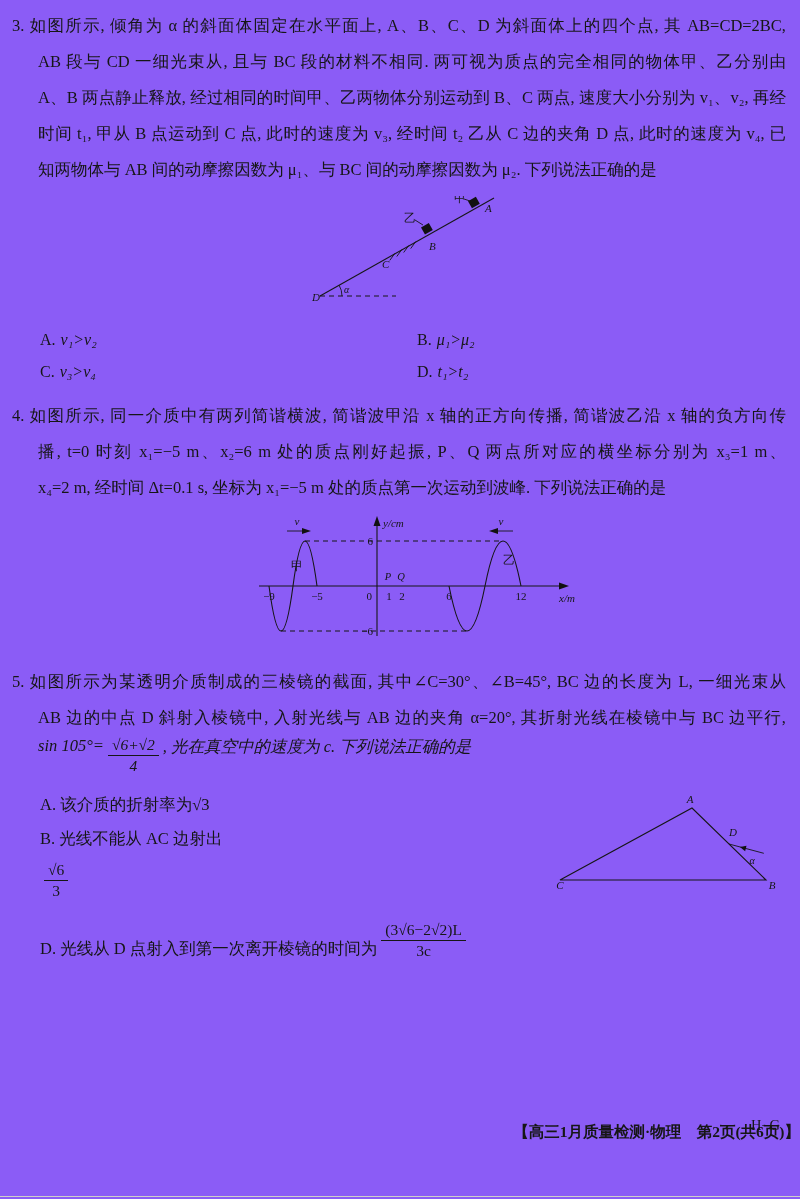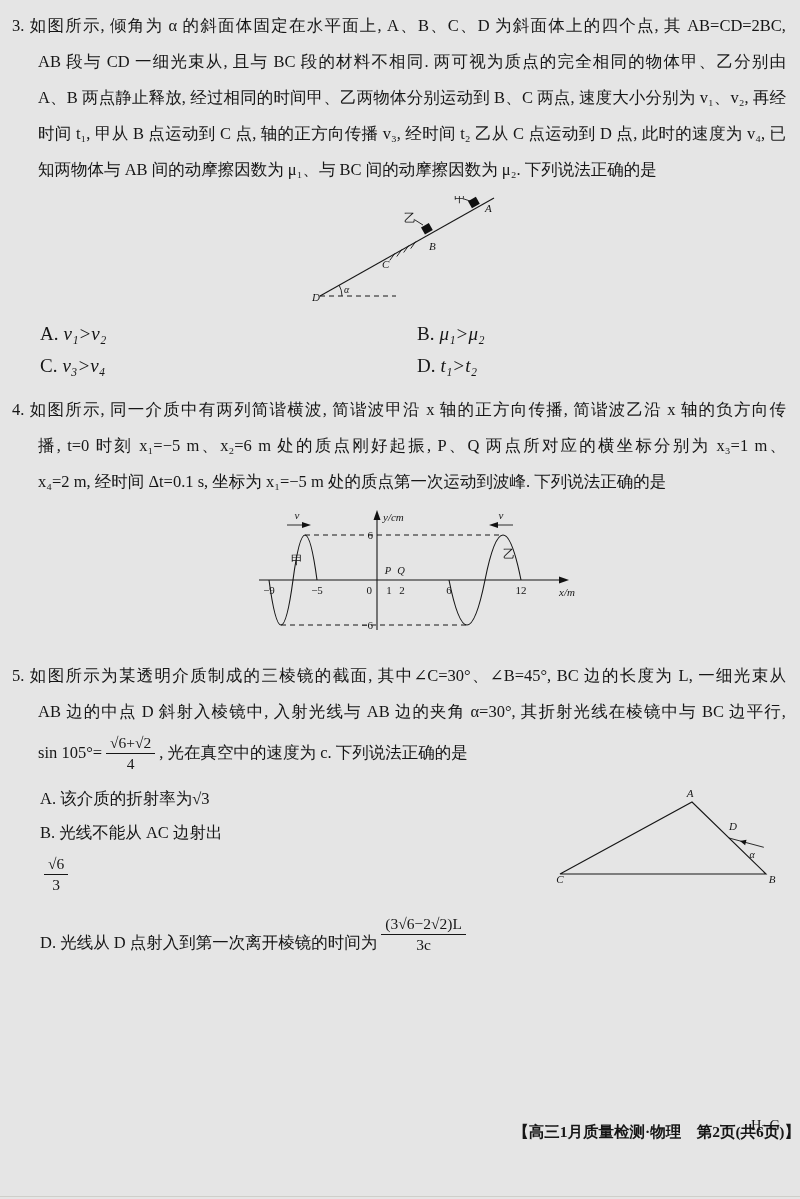--- a/index.html
+++ b/index.html
@@ -1,37 +1,37 @@
 <!DOCTYPE html>
 <html><head>
 <meta charset="utf-8">
 <style>
   * { margin:0; padding:0; box-sizing:border-box; }
   html,body { width:800px; height:1199px; }
   body { font-family:"Liberation Serif","DejaVu Serif",serif; color:#161616; background:#ffffff; }
-  .page { position:relative; width:800px; height:1199px; padding:8px 14px 0 12px; background:#e5e5e5; overflow:hidden; }
+  .page { position:relative; width:800px; height:1199px; padding:8px 14px 0 12px; background:#8b5cf6; overflow:hidden; }
   .page::after { content:""; position:absolute; left:0; right:0; bottom:2px; border-bottom:1px solid #cfcfc9; }
 
   .line { font-size:16.5px; line-height:36px; white-space:nowrap; }
   .j { text-align:justify; text-align-last:justify; white-space:normal; }
   .cont { margin-left:26px; }
 
   .q3-diagram-wrap { margin:8px 0 2px 300px; width:200px; height:112px; }
   .q4-diagram-wrap { margin:4px 0 2px 235px; width:330px; height:140px; }
 
-  .opts2 { display:grid; grid-template-columns:377px 1fr; margin-left:28px; font-size:19px; line-height:32px; margin-top:10px; }
+  .opts2 { display:grid; grid-template-columns:377px 1fr; margin-left:28px; font-size:16px; line-height:32px; margin-top:16px; }
   .opt .m { font-style:italic; margin-left:5px; }
 
   .optscol { margin-left:30px; font-size:16.5px; line-height:33px; margin-top:6px; }
 
   .qsec { margin-top:0; }
   #q4 { margin-top:10px; }
   #q5 { margin-top:14px; position:relative; }
 
-  .fracline { display:flex; align-items:center; height:46px; font-size:16.5px; }
+  .fracline { display:flex; height:46px; font-size:16.5px;font-style:italic; }
   .frac { display:inline-flex; flex-direction:column; text-align:center; vertical-align:middle; margin:0 4px; font-size:15.5px; line-height:1.15; }
   .frac .num { display:block; border-bottom:1px solid #161616; padding:0 4px 1px; }
   .frac .den { display:block; padding:1px 4px 0; }
 
   .q5opts { margin-left:28px; font-size:16.5px; margin-top:6px; max-width:540px; }
   .q5opts .plain { line-height:34px; }
   .q5opts .fracopt { display:flex; align-items:center; height:48px; }
   .q5opts .fracopt:last-child { margin-top:8px;align-items:flex-end; }
 
   .prism-wrap { position:absolute; top:128px; right:2px; width:232px; height:100px; }
@@ -48,21 +48,21 @@
 </style>
 </head>
 <body>
 
 <div class="page">
 
   <section class="qsec" id="q3">
     <div class="line j">3. 如图所示, 倾角为 α 的斜面体固定在水平面上, A、B、C、D 为斜面体上的四个点, 其 AB=CD=2BC,</div>
     <div class="line j cont">AB 段与 CD 一细光束从, 且与 BC 段的材料不相同. 两可视为质点的完全相同的物体甲、乙分别由</div>
     <div class="line j cont">A、B 两点静止释放, 经过相同的时间甲、乙两物体分别运动到 B、C 两点, 速度大小分别为 v₁、v₂, 再经</div>
-    <div class="line j cont">时间 t₁, 甲从 B 点运动到 C 点, 轴的正方向传播 v₃, 经时间 t₂ 乙从 C 点运动到 D 点, 此时的速度为 v₄, 已</div>
+    <div class="line j cont">时间 t₁, 甲从 B 点运动到 C 点, 此时的速度为 v₃, 经时间 t₂ 乙从 C 边的夹角 D 点, 此时的速度为 v₄, 已</div>
     <div class="line cont">知两物体与 AB 间的动摩擦因数为 μ₁、与 BC 间的动摩擦因数为 μ₂. 下列说法正确的是</div>
 
     <div class="q3-diagram-wrap">
       <svg width="200" height="112" viewBox="0 0 200 112">
 
         <line class="dash" x1="8" y1="100" x2="84" y2="100"></line>
 
         <line class="stroke" x1="8" y1="100" x2="182" y2="2"></line>
 
         <path class="thin" d="M30,100 A22,22 0 0 0 27.1,89.1"></path>
@@ -143,21 +143,21 @@
         <text x="155" y="90" font-size="11" text-anchor="middle">2</text>
         <text x="202" y="90" font-size="11" text-anchor="middle">6</text>
         <text x="274" y="90" font-size="11" text-anchor="middle">12</text>
       </svg>
     </div>
 
   </section>
 
   <section class="qsec" id="q5">
     <div class="line j">5. 如图所示为某透明介质制成的三棱镜的截面, 其中∠C=30°、∠B=45°, BC 边的长度为 L, 一细光束从</div>
-    <div class="line j cont">AB 边的中点 D 斜射入棱镜中, 入射光线与 AB 边的夹角 α=30°, 其折射光线在棱镜中与 BC 边平行,</div>
+    <div class="line j cont">AB 边的中点 D 斜射入棱镜中, 入射光线与 AB 边的夹角 α=20°, 其折射光线在棱镜中与 BC 边平行,</div>
 
     <div class="fracline cont">
       <span>sin 105°=</span>
       <span class="frac">
         <span class="num">√6+√2</span>
         <span class="den">4</span>
       </span>
       <span>, 光在真空中的速度为 c. 下列说法正确的是</span>
     </div>
 

